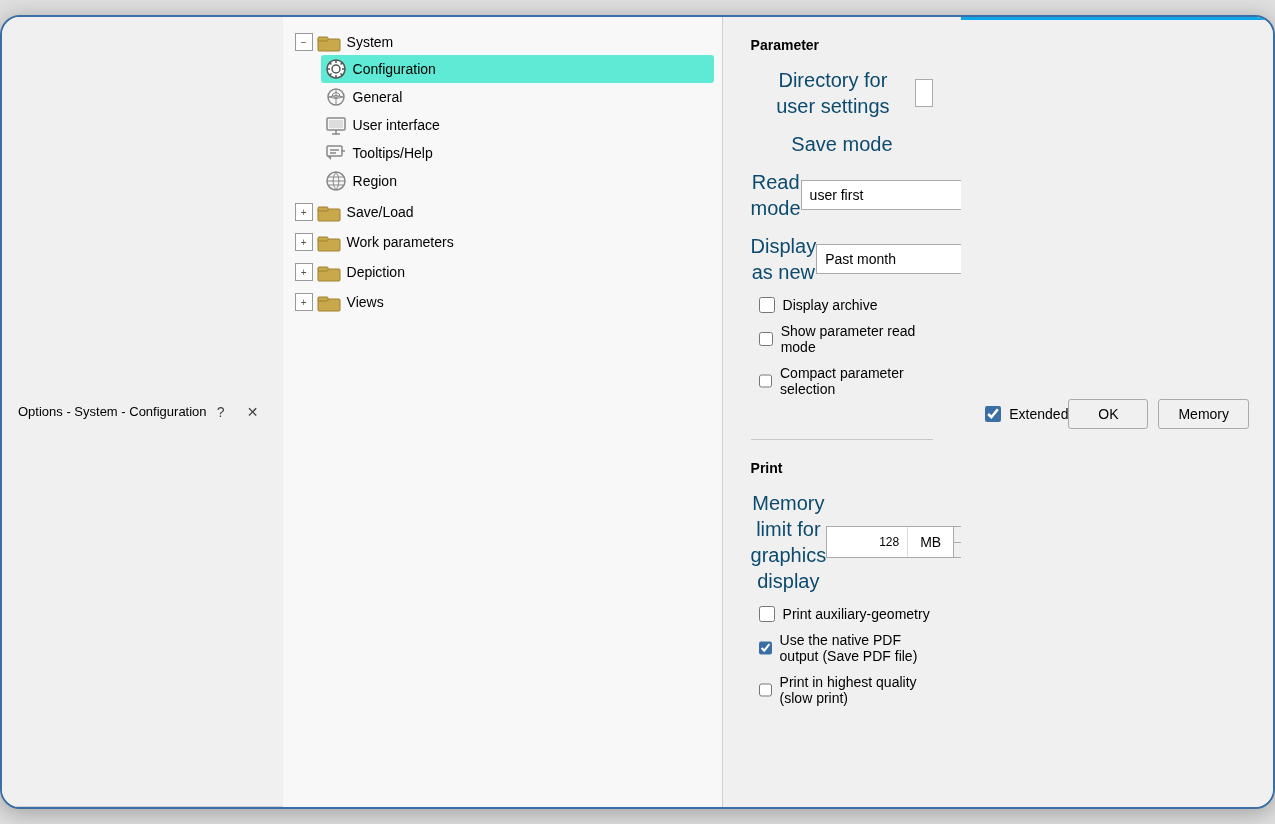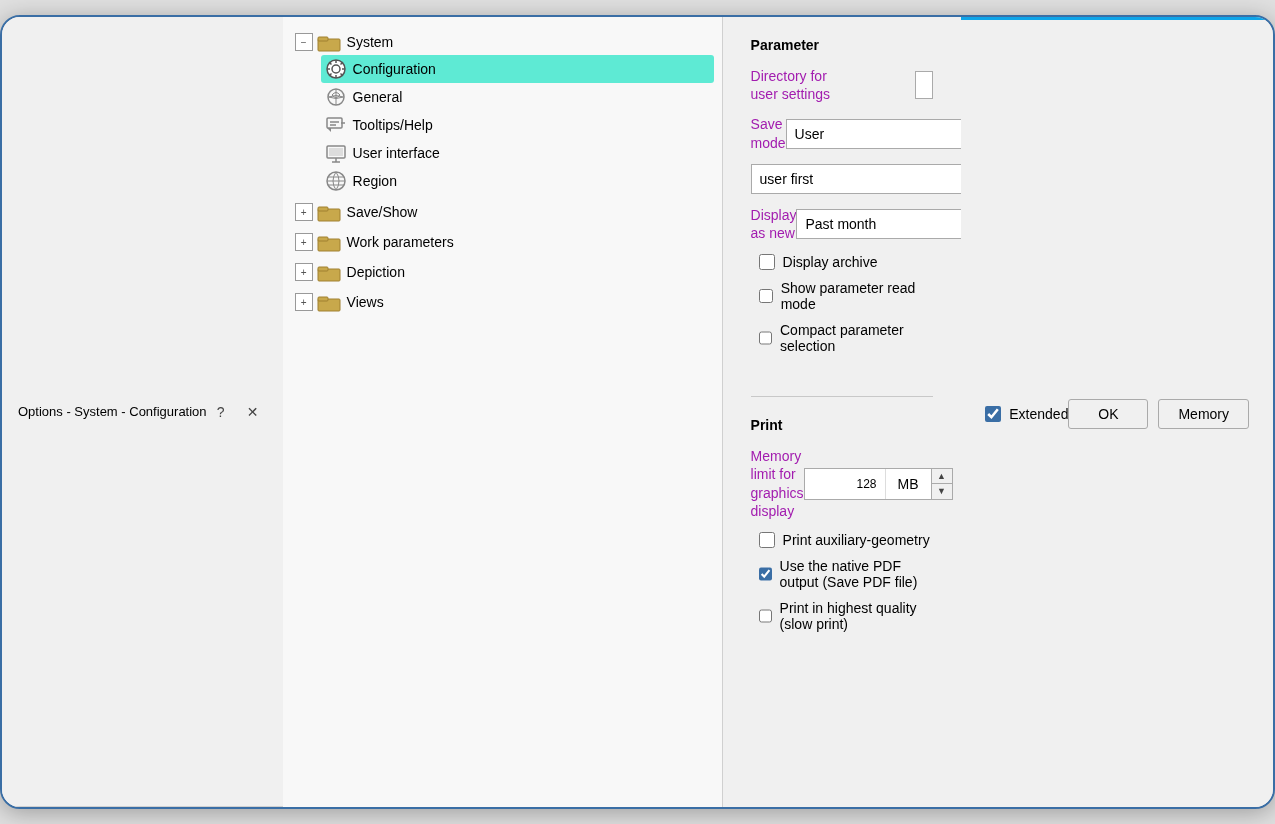--- a/index.html
+++ b/index.html
@@ -131,23 +131,24 @@
       margin-bottom: 20px;
     }
 
     .param-row {
       display: flex;
       align-items: center;
       margin-bottom: 12px;
     }
     .param-label {
       width: 300px;
-      font-size: 14px;
-      color: #a21caf;
+      font-size: 20px;
+      color: #0c4a6e;
       line-height: 1.3;
+      text-align: center;
     }
     .param-value {
       flex: 1;
     }
 
     .text-input {
       width: 100%;
       padding: 4px 8px;
       border: 1px solid #aaa;
       background: white;
@@ -327,40 +328,40 @@
               <path d="M3.5 11 Q11 8 18.5 11" stroke="#888" stroke-width="1" fill="none"></path>
               <path d="M3.5 11 Q11 14 18.5 11" stroke="#888" stroke-width="1" fill="none"></path>
             </svg>
           </div>
           <span class="tree-label">General</span>
         </div>
 
         <div class="tree-item">
           <div class="child-icon">
             <svg viewBox="0 0 22 22" fill="none">
+              <rect x="2" y="4" width="18" height="12" rx="1" stroke="#888" stroke-width="1.5" fill="none"></rect>
+              <line x1="7" y1="20" x2="15" y2="20" stroke="#888" stroke-width="1.5"></line>
+              <line x1="11" y1="16" x2="11" y2="20" stroke="#888" stroke-width="1.5"></line>
+              <rect x="4" y="6" width="14" height="8" fill="#ddd"></rect>
+            </svg>
+          </div>
+          <span class="tree-label">User interface</span>
+        </div>
+
+        <div class="tree-item">
+          <div class="child-icon">
+            <svg viewBox="0 0 22 22" fill="none">
               <rect x="2" y="4" width="15" height="10" rx="1" stroke="#888" stroke-width="1.5" fill="none"></rect>
               <line x1="5" y1="8" x2="14" y2="8" stroke="#888" stroke-width="1.5"></line>
               <line x1="5" y1="11" x2="11" y2="11" stroke="#888" stroke-width="1.5"></line>
               <path d="M2 14 L6 18 L6 14Z" fill="#888"></path>
               <path d="M16 9 L20 9" stroke="#888" stroke-width="1.5"></path>
             </svg>
           </div>
           <span class="tree-label">Tooltips/Help</span>
-        </div>
-
-        <div class="tree-item">
-          <div class="child-icon">
-            <svg viewBox="0 0 22 22" fill="none">
-              <rect x="2" y="4" width="18" height="12" rx="1" stroke="#888" stroke-width="1.5" fill="none"></rect>
-              <line x1="7" y1="20" x2="15" y2="20" stroke="#888" stroke-width="1.5"></line>
-              <line x1="11" y1="16" x2="11" y2="20" stroke="#888" stroke-width="1.5"></line>
-              <rect x="4" y="6" width="14" height="8" fill="#ddd"></rect>
-            </svg>
-          </div>
-          <span class="tree-label">User interface</span>
         </div>
 
         <div class="tree-item">
           <div class="child-icon">
             <svg viewBox="0 0 22 22" fill="none">
               <circle cx="11" cy="11" r="9" stroke="#888" stroke-width="1.5" fill="none"></circle>
               <path d="M11 2 Q14 6 14 11 Q14 16 11 20" stroke="#888" stroke-width="1" fill="none"></path>
               <path d="M11 2 Q8 6 8 11 Q8 16 11 20" stroke="#888" stroke-width="1" fill="none"></path>
               <line x1="2" y1="11" x2="20" y2="11" stroke="#888" stroke-width="1"></line>
               <line x1="3" y1="7" x2="19" y2="7" stroke="#888" stroke-width="1"></line>
@@ -372,21 +373,21 @@
       </div>
 
       <div class="tree-item" style="margin-top:4px;">
         <div class="tree-toggle">+</div>
         <div class="folder-icon">
           <svg viewBox="0 0 24 20" fill="none">
             <rect x="1" y="7" width="22" height="12" rx="1" fill="#c8a84b" stroke="#a08030" stroke-width="1"></rect>
             <rect x="1" y="5" width="10" height="4" rx="1" fill="#c8a84b" stroke="#a08030" stroke-width="1"></rect>
           </svg>
         </div>
-        <span class="tree-label">Save/Show</span>
+        <span class="tree-label">Save/Load</span>
       </div>
 
       <div class="tree-item" style="margin-top:4px;">
         <div class="tree-toggle">+</div>
         <div class="folder-icon">
           <svg viewBox="0 0 24 20" fill="none">
             <rect x="1" y="7" width="22" height="12" rx="1" fill="#c8a84b" stroke="#a08030" stroke-width="1"></rect>
             <rect x="1" y="5" width="10" height="4" rx="1" fill="#c8a84b" stroke="#a08030" stroke-width="1"></rect>
           </svg>
         </div>
@@ -424,32 +425,24 @@
 
         <div class="param-row">
           <div class="param-label">Directory for<br>user settings</div>
           <div class="param-value">
             <input type="text" class="text-input" value="C:\Users\lawmi" style="">
           </div>
         </div>
 
         <div class="param-row">
           <div class="param-label">Save mode</div>
-          <div class="param-value">
-            <div class="dropdown-wrapper">
-              <select class="dropdown">
-                <option>User</option>
-                <option>Global</option>
-                <option>Local</option>
-              </select>
-            </div>
-          </div>
         </div>
 
         <div class="param-row">
+          <div class="param-label">Read mode</div>
           <div class="param-value">
             <div class="dropdown-wrapper">
               <select class="dropdown">
                 <option>user first</option>
                 <option>global first</option>
                 <option>user only</option>
               </select>
             </div>
           </div>
         </div>

